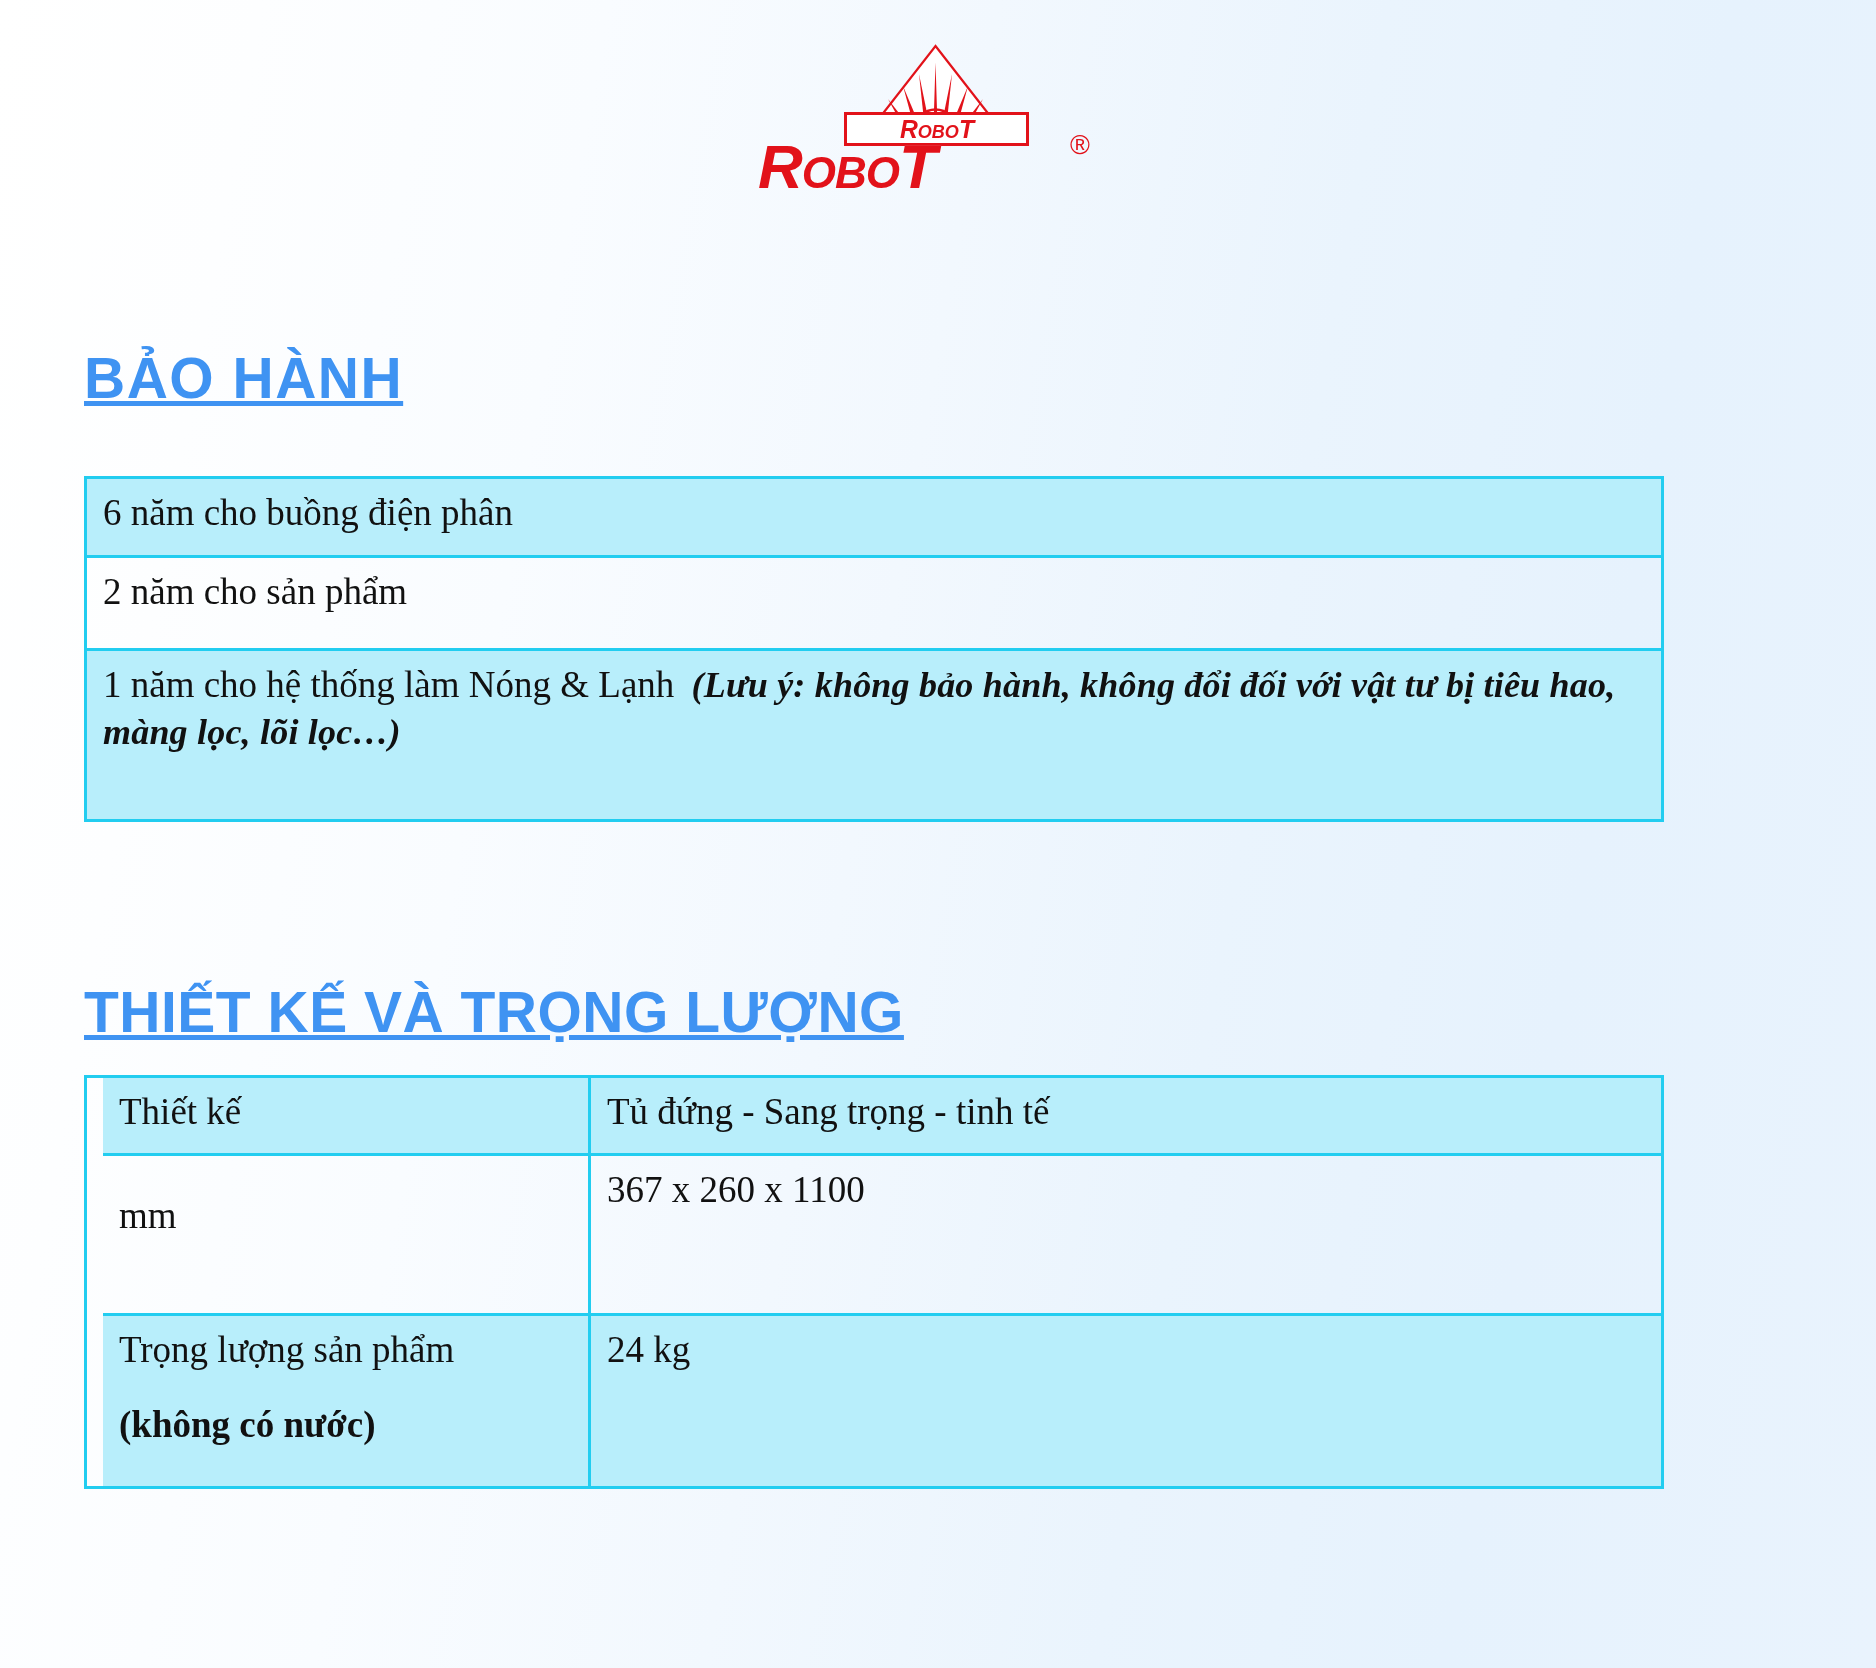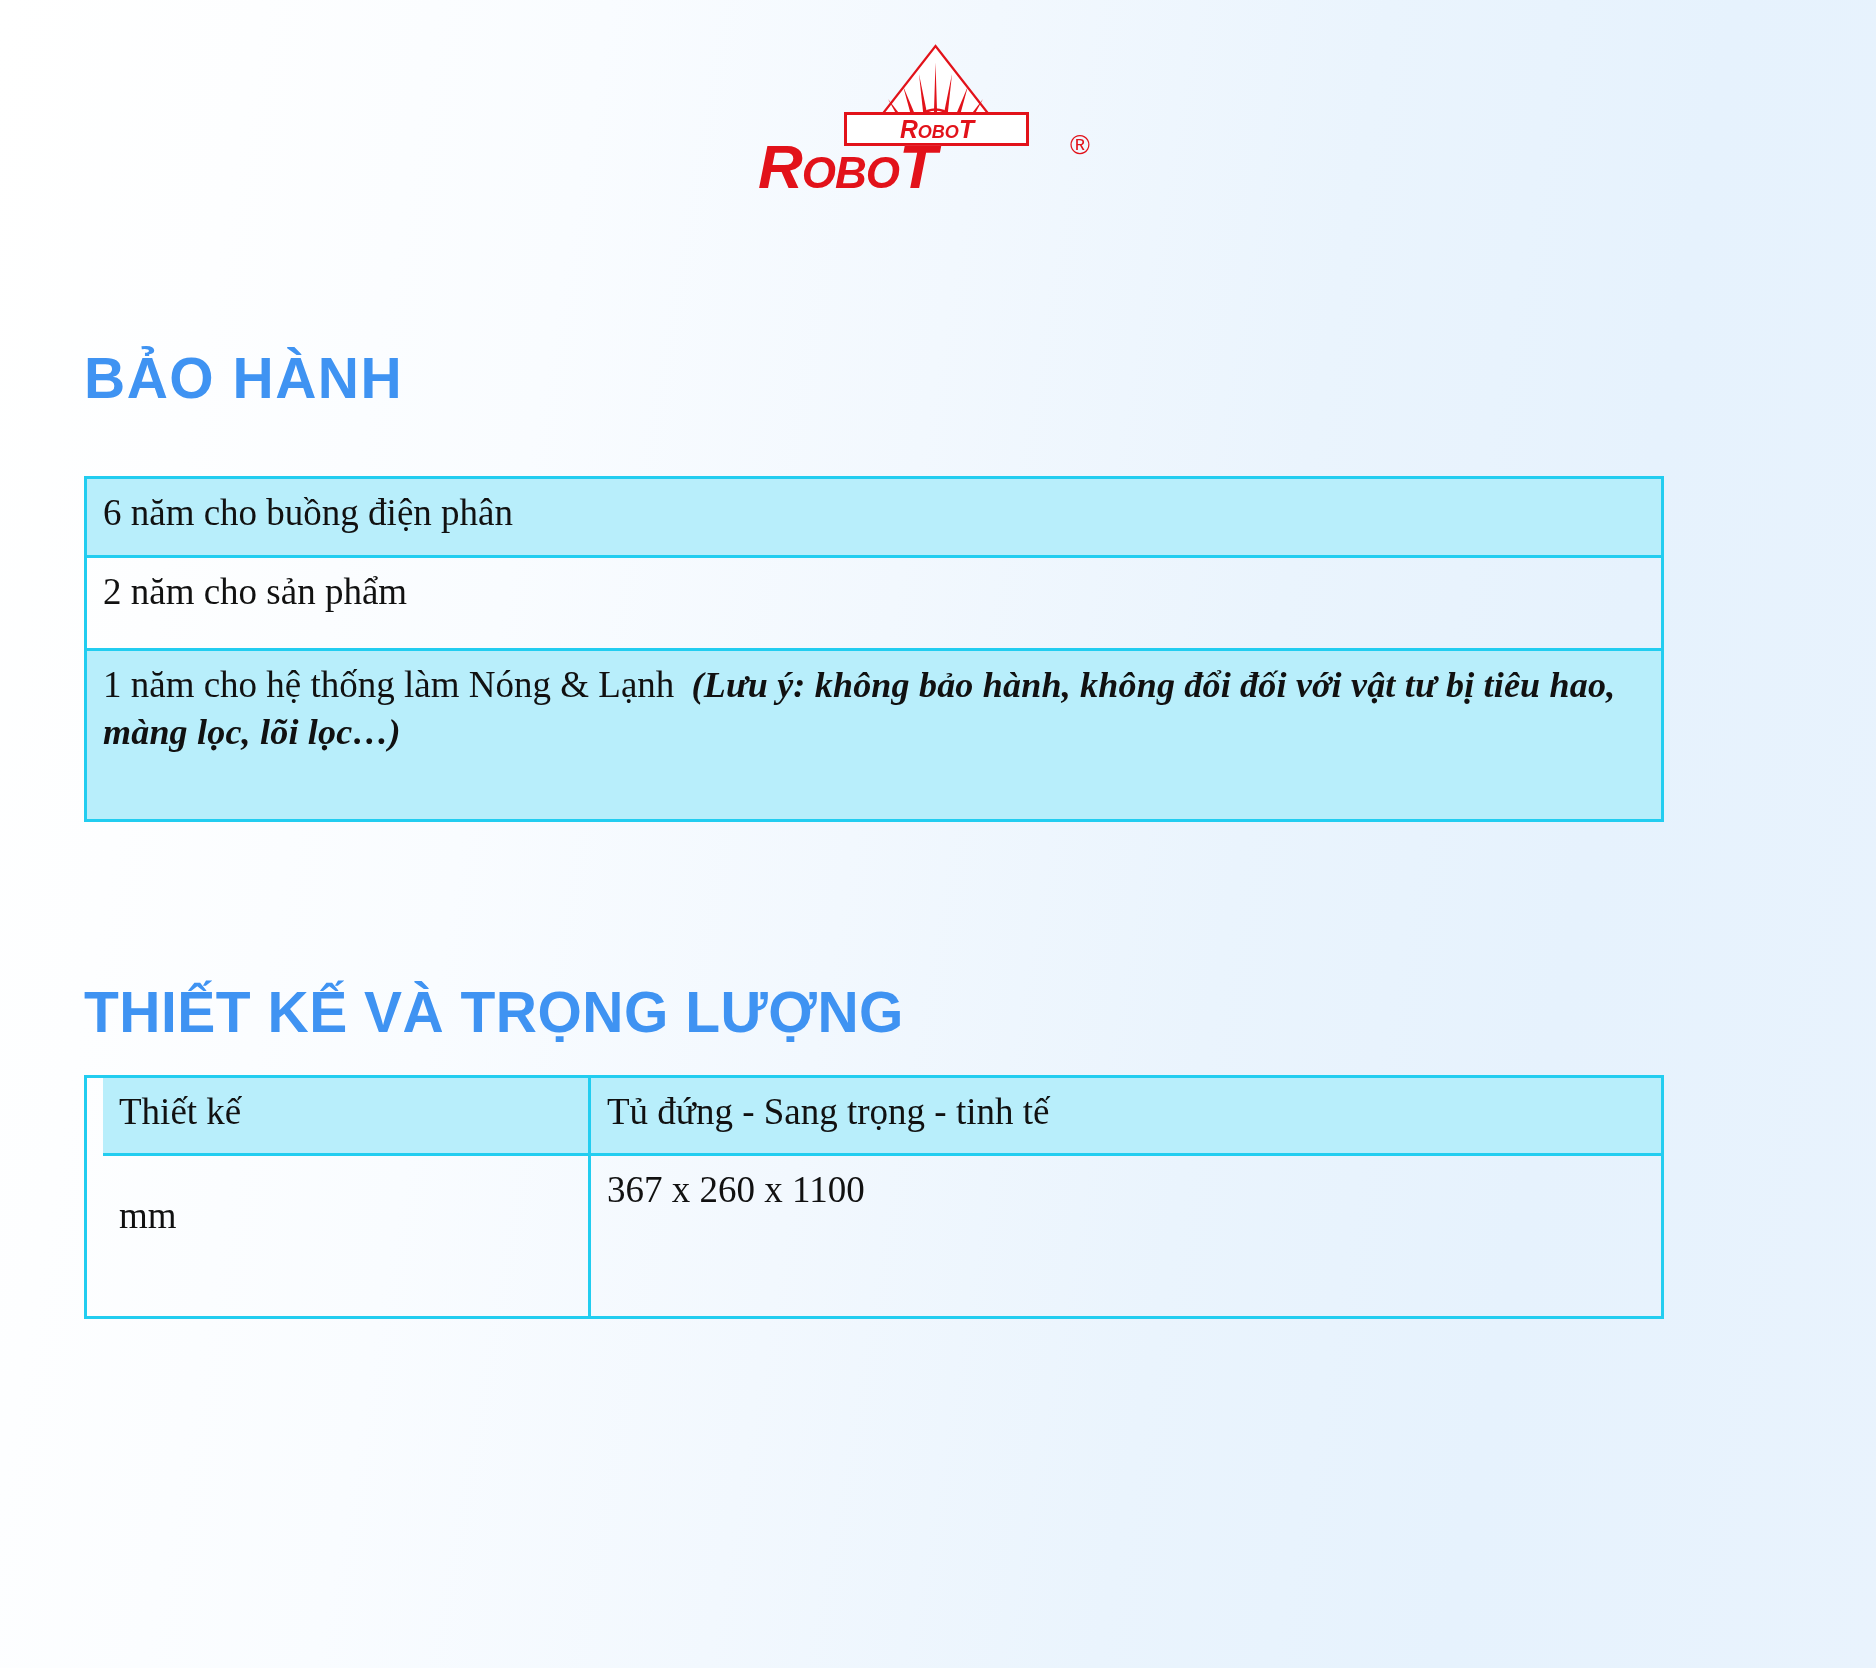--- a/index.html
+++ b/index.html
@@ -100,20 +100,21 @@
   .section-title {
     position: absolute;
     left: 84px;
     font-family: "Liberation Sans", sans-serif;
     font-weight: 800;
     font-size: 57px;
     letter-spacing: 1.5px;
     color: #3f93f2;
     white-space: nowrap;
     line-height: 1;
+    text-decoration: underline;
   }
   #title-warranty { top: 350px; }
   #title-design   { top: 984px; letter-spacing: 0.5px; }
 
   
   .tbl {
     position: absolute;
     left: 84px;
     width: 1580px;
     border: 3px solid #22cdf0;
@@ -235,14 +236,21 @@
     <div class="cell col-b fill-cyan">Tủ đứng  -  Sang trọng - tinh tế</div>
   </div>
 
   <div class="row r2">
     <div class="cell col-a fill-plain">
       <span class="line2">mm</span>
     </div>
     <div class="cell col-b fill-plain">367 x 260 x 1100</div>
   </div>
 
+  <div class="row r3">
+    <div class="cell col-a fill-cyan">
+      <span>Trọng lượng sản phẩm</span>
+      <span class="sub-bold">(không có nước)</span>
+    </div>
+    <div class="cell col-b fill-cyan">24 kg</div>
+  </div>
 
 </div>
 
 </body></html>

